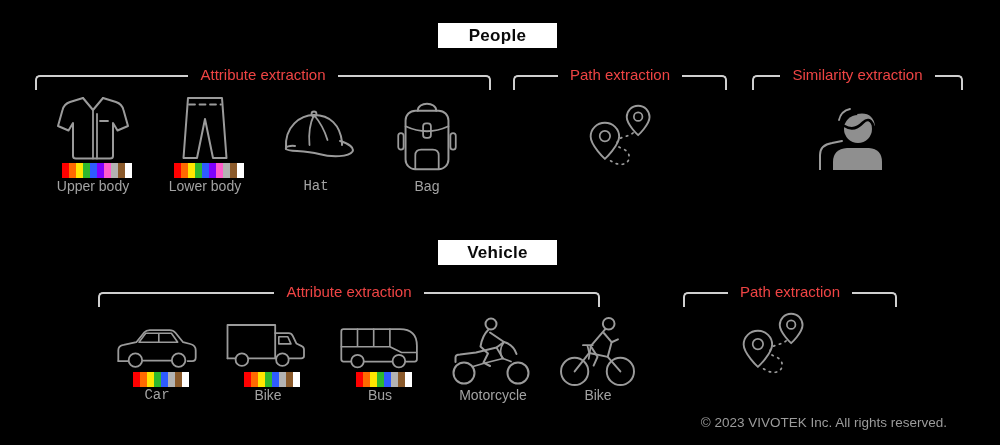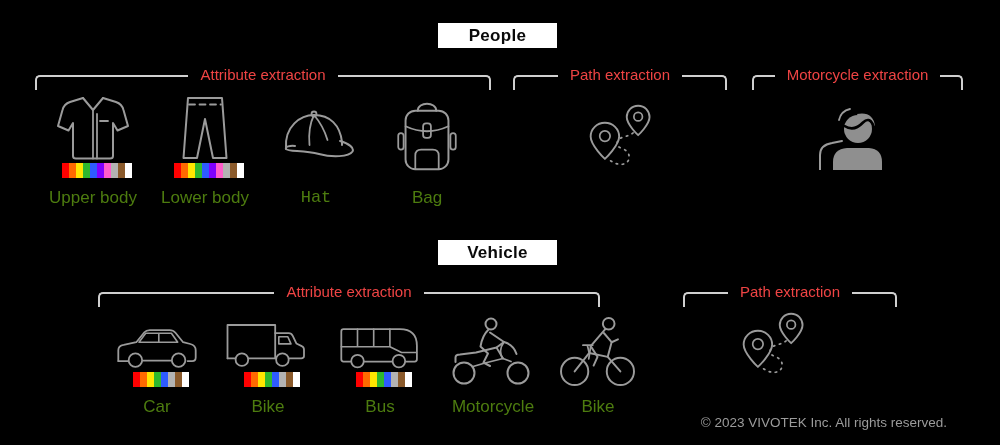--- a/index.html
+++ b/index.html
@@ -22,21 +22,21 @@
   .item { position:absolute; display:flex; flex-direction:column; align-items:center; }
   .item.p { width:84px; }
   .item.v { width:90px; }
   .icon-wrap { display:flex; align-items:flex-end; justify-content:center; }
   .item.p .icon-wrap { height:66px; }
   .item.p .icon-wrap.tall { height:83px; align-items:center; }
   .item.v .icon-wrap { height:55px; }
   .item.v .icon-wrap.tall { height:72px; align-items:center; }
   .strip { display:flex; margin-top:2px; height:15px; }
   .strip span { display:block; width:7px; height:15px; }
-  .item-label { margin-top:10px; color:#4d7c0f; font-size:17px; white-space:nowrap; }
+  .item-label { margin-top:0; color:#a3a3a3; font-size:14px; white-space:nowrap; }
   .floating-icon { position:absolute; }
   .ic { stroke:#9b9b9b; fill:none; stroke-width:2; stroke-linecap:round; stroke-linejoin:round; }
   .ic-thin { stroke-width:1.8; }
   .copyright {
     position:absolute; right:17px; top:415px; color:#9b9b9b; font-size:13.5px;
   }
 </style>
 </head>
 <body>
 
@@ -51,21 +51,21 @@
   </div>
 
   <div class="bracket" style="left:513px; top:66px; width:214px;">
     <div class="arm left"></div>
     <div class="blabel">Path extraction</div>
     <div class="arm right"></div>
   </div>
 
   <div class="bracket" style="left:752px; top:66px; width:211px;">
     <div class="arm left"></div>
-    <div class="blabel">Motorcycle extraction</div>
+    <div class="blabel">Similarity extraction</div>
     <div class="arm right"></div>
   </div>
 
   <div class="item p" style="left:51px; top:95px;">
     <div class="icon-wrap">
       <svg width="76" height="66" viewBox="0 0 76 66">
         <path class="ic" d="M28 3 L15 7 Q9 9 7.5 15 L3 31 L13.5 35.5 L18 28 L18 61 Q18 63.5 21 63.5 H55 Q58 63.5 58 61 V28 L62.5 35.5 L73 31 L68.5 15 Q67 9 61 7 L48 3"></path>
         <path class="ic" d="M28 3 L38 15 L48 3"></path>
         <path class="ic ic-thin" d="M38 15 V63.5 M42 19 V63.5"></path>
         <path class="ic ic-thin" d="M45 26 H53"></path>
@@ -162,21 +162,21 @@
     <div class="blabel">Attribute extraction</div>
     <div class="arm right"></div>
   </div>
 
   <div class="bracket" style="left:683px; top:283px; width:214px;">
     <div class="arm left"></div>
     <div class="blabel">Path extraction</div>
     <div class="arm right"></div>
   </div>
 
-  <div class="item v" style="left:112px; top:315px;">
+  <div class="item v" style="left:112px; top:315px;font-family:Liberation Mono, monospace;">
     <div class="icon-wrap">
       <svg width="90" height="52" viewBox="0 0 100 52">
         <path class="ic" d="M7 45 V33 Q7 28 13 27 L27 24 L36 13 Q38 10.5 42 10.5 H64 Q68 10.5 70.5 13.5 L79 24 L87 26 Q93 27.5 93 33 V41 Q93 45 89 45 H84"></path>
         <path class="ic ic-thin" d="M30 24 L37.5 14 H66 L73 24 Z M52 14 V24"></path>
         <circle class="ic" cx="26" cy="44" r="7.5"></circle>
         <circle class="ic" cx="74" cy="44" r="7.5"></circle>
         <path class="ic" d="M34.5 44.5 H65.5 M7 45 H18"></path>
       </svg>
     </div>
     <div class="strip">

